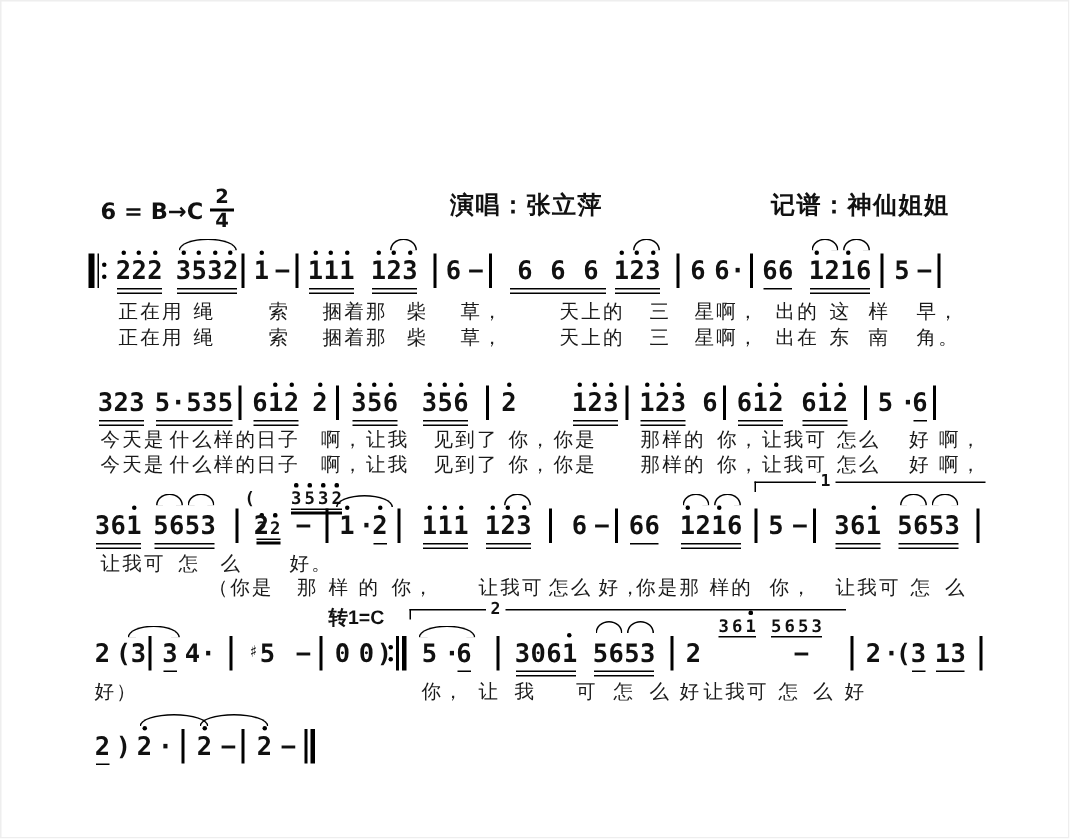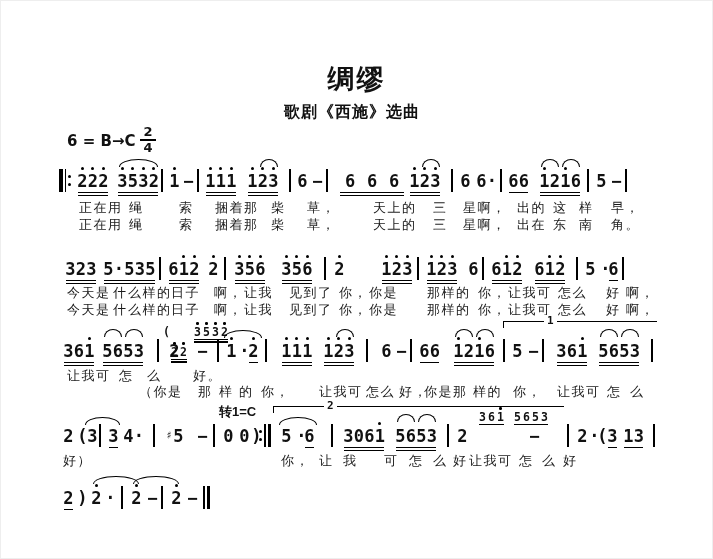--- a/index.html
+++ b/index.html
@@ -40,22 +40,22 @@
   .volta{position:absolute;top:-20px;height:6px;border-top:1.5px solid #000;border-left:1.5px solid #000;}
   .vlabel{position:absolute;top:-7px;font:700 11px "DejaVu Sans Mono",monospace;background:#fff;padding:0 3px;line-height:1;}
   .ann{position:absolute;font:700 13px "Liberation Sans",sans-serif;white-space:pre;}
   .lyr{position:absolute;font:400 13px "Liberation Sans",sans-serif;letter-spacing:1.5px;
        white-space:pre;color:#1a1a1a;line-height:14px;}
 </style>
 </head>
 <body>
 
 <div class="page">
-  <div class="title">绸缪</div>
-  <div class="subtitle">歌剧《西施》选曲</div>
+  <div class="singer">演唱：张立萍</div>
+  <div class="transcriber">记谱：神仙姐姐</div>
   <div class="keysig">6 = B→C</div>
   <div class="timesig">
     <span class="num">2</span>
     <div class="ts-bar"></div>
     <span class="num">4</span>
   </div>
   <div id="score">
       <div class="line" style="top: 170px;">
         <div class="bar" style="left: 58px;">
           <div class="bl-thick"></div>

